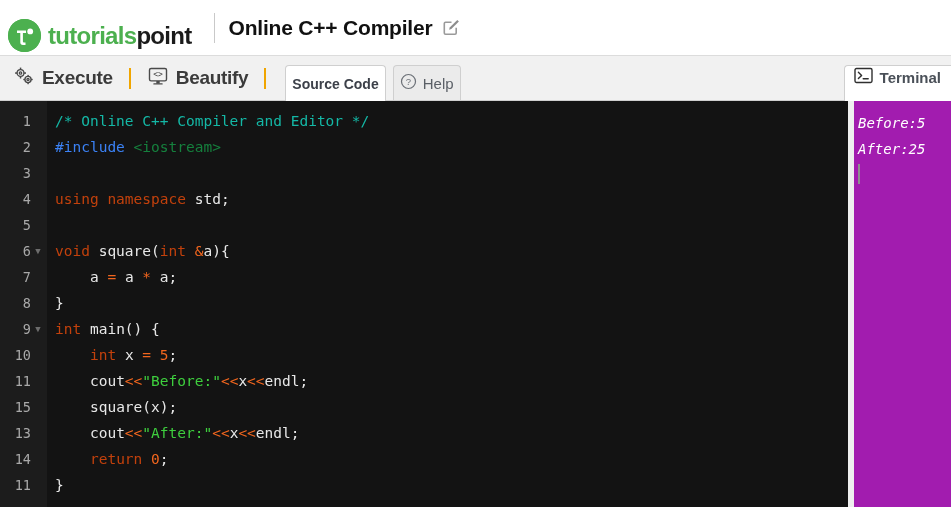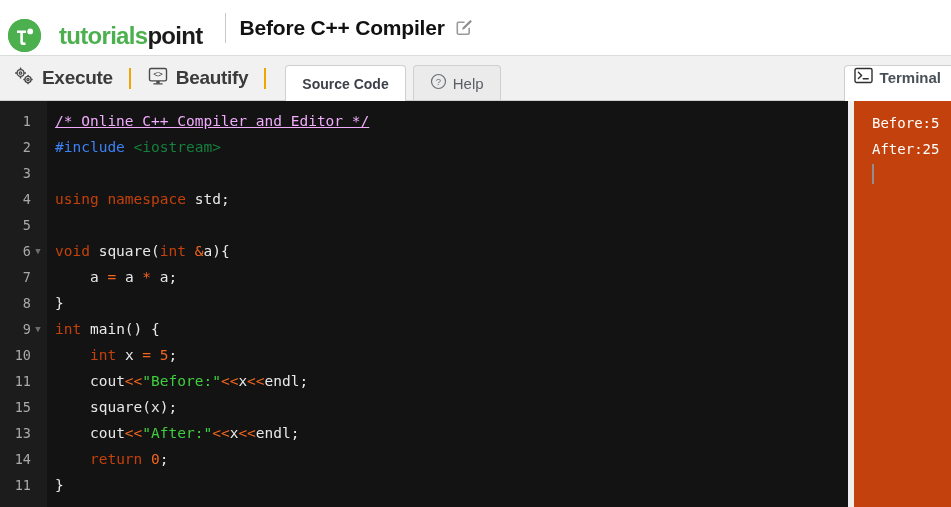--- a/index.html
+++ b/index.html
@@ -13,21 +13,21 @@
 
   
   .header {
     height: 55px;
     background: #ffffff;
     display: flex;
     align-items: center;
     padding-left: 8px;
     box-sizing: border-box;
   }
-  .brand { display: flex; align-items: center; gap: 18px; margin-top: 16px; }
+  .brand { display: flex; align-items: center; gap: 7px; margin-top: 16px; }
   .brand-mark {
     width: 33px; height: 33px; border-radius: 50%;
     background: #4cb04f; position: relative; flex: none;
   }
   .brand-mark svg { position: absolute; left: 0; top: 0; }
   .brand-text { font-size: 24px; font-weight: bold; letter-spacing: -0.7px; }
   .brand-text .t1 { color: #4cb04f; }
   .brand-text .t2 { color: #1b1b1b; }
 
   .header-sep {
@@ -63,21 +63,21 @@
     font-size: 19px; font-weight: bold; color: #3b3b3b;
     letter-spacing: -0.3px;
   }
   .vsep {
     width: 2px; height: 21px; background: #f0a500;
     margin: 0 3px; align-self: center;
   }
   .tabs { display: flex; align-items: flex-end; height: 100%; gap: 7px; margin-left: 10px; }
   .tab {
     height: 35px; display: flex; align-items: center; gap: 6px;
-    padding: 0 16px; box-sizing: border-box;
+    padding: 0 6px; box-sizing: border-box;
     border: 1px solid #cfcfcf; border-bottom: none;
     border-radius: 4px 4px 0 0;
     font-size: 14px; font-weight: bold; color: #4a4f57;
     cursor: pointer; position: relative;
   }
   .tab.active { background: #ffffff; color: #3c4049; margin-bottom: -1px; height: 36px; }
   .tab.inactive { background: #ebebeb; color: #5a5f66; font-weight: normal; font-size: 15px; }
 
   .term-tab-wrap {
     position: absolute; right: 0; bottom: 0;
@@ -118,36 +118,36 @@
   .fold.empty { visibility: hidden; }
 
   .code {
     flex: 1; padding: 7px 0 0 8px; box-sizing: border-box;
     font-family: "DejaVu Sans Mono", monospace;
     font-size: 14.5px; white-space: pre; color: #e6e6e6;
     overflow: hidden;
   }
   .code-row { height: 26px; line-height: 26px; }
 
-  .tok-comment  { color: #f0abfc; text-decoration: underline; }
+  .tok-comment  { color: #14b8a6; }
   .tok-pre      { color: #3b82f6; }
   .tok-inc      { color: #15803d; }
   .tok-kw       { color: #c2410c; }
   .tok-plain    { color: #e8e8e8; }
   .tok-str      { color: #3ecf3e; }
   .tok-op       { color: #f2661e; }
   .tok-num      { color: #f2661e; }
 
   .divider { width: 6px; flex: none; background: #efefef; }
 
   .terminal {
-    flex: 1; background: #c2410c;
-    padding: 9px 0 0 18px; box-sizing: border-box;
+    flex: 1; background: #a21caf;
+    padding: 9px 0 0 4px; box-sizing: border-box;
     font-family: "DejaVu Sans Mono", monospace;
-    font-size: 14px; color: #ffffff;
+    font-size: 14px; color: #ffffff; font-style: italic;
   }
   .term-line { height: 26px; line-height: 26px; white-space: pre; }
   .term-cursor {
     width: 2px; height: 20px; background: #8f8f8f;
     display: block; margin-top: 2px;
   }
 </style>
 </head>
 <body>
 
@@ -160,21 +160,21 @@
           <circle cx="16.5" cy="16.5" r="16.5" fill="#4cb04f"></circle>
           <path d="M9 11.5 h9 v2.6 h-3.1 v8.4 q0 1 1 1 h1.6 v2.4 h-2.6 q-2.6 0 -2.6 -2.7 v-9.1 h-3.3 z" fill="#ffffff"></path>
           <circle cx="22.2" cy="12.4" r="2.9" fill="#ffffff"></circle>
         </svg>
       </div>
       <div class="brand-text"><span class="t1">tutorials</span><span class="t2">point</span></div>
     </div>
 
     <div class="header-sep"></div>
 
-    <div class="page-title">Before C++ Compiler</div>
+    <div class="page-title">Online C++ Compiler</div>
 
     <span class="edit-icon">
       <svg width="20" height="20" viewBox="0 0 20 20" aria-hidden="true">
         <path d="M2.5 5.5 a2 2 0 0 1 2 -2 h6 v1.6 h-6 a0.4 0.4 0 0 0 -0.4 0.4 v9.5 a0.4 0.4 0 0 0 0.4 0.4 h9.5 a0.4 0.4 0 0 0 0.4 -0.4 v-5.2 h1.6 v5.2 a2 2 0 0 1 -2 2 h-9.5 a2 2 0 0 1 -2 -2 z" fill="#9a9a9a"></path>
         <path d="M16.3 1.9 l1.6 1.6 -7.6 7.6 -2.2 0.6 0.6 -2.2 z" fill="#8d8d8d"></path>
       </svg>
     </span>
   </div>
 
   <div class="toolbar">

